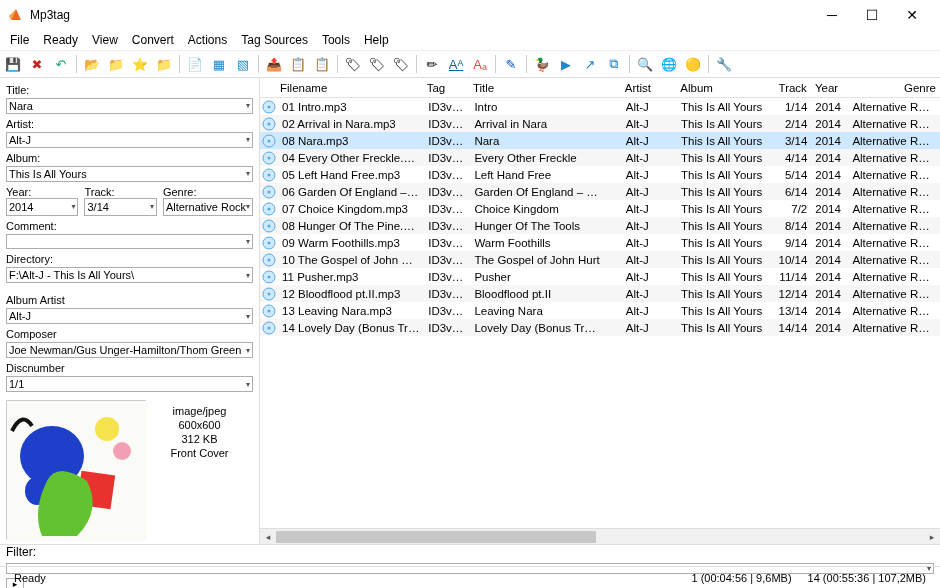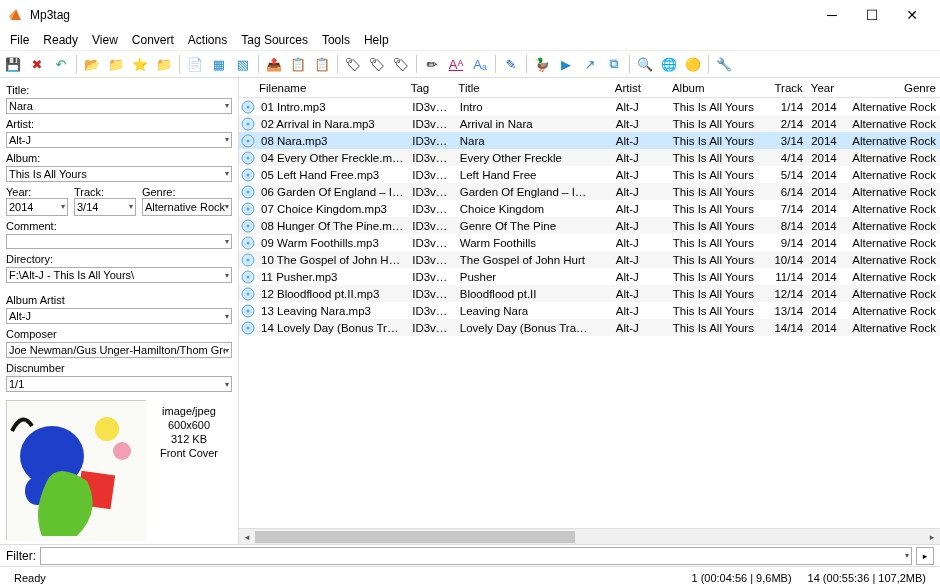--- a/index.html
+++ b/index.html
@@ -7,21 +7,21 @@
 .titlebar { height: 30px; display: flex; align-items: center; padding: 0 8px; }
 .titlebar svg { margin-right: 6px; }
 .titlebar-title { flex: 1; }
 .winbtn { width: 40px; height: 26px; display: flex; align-items: center; justify-content: center; font-size: 14px; }
 .menubar { height: 20px; display: flex; align-items: center; padding: 0 4px; gap: 2px; }
 .menubar span { padding: 2px 6px; }
 .toolbar { height: 28px; display: flex; align-items: center; padding: 0 2px; gap: 2px; border-bottom: 1px solid #ddd; border-top: 1px solid #eee; }
 .tb { width: 22px; height: 22px; display: flex; align-items: center; justify-content: center; }
 .sep { width: 1px; height: 18px; background: #ccc; margin: 0 2px; }
 .main { flex: 1; display: flex; overflow: hidden; }
-.sidebar { width: 239px; border-right: 1px solid #ddd; padding: 4px 6px; overflow-y: auto; display: flex; flex-direction: column; gap: 2px; }
+.sidebar { width: 260px; border-right: 1px solid #ddd; padding: 4px 6px; overflow-y: auto; display: flex; flex-direction: column; gap: 2px; }
 .field-label { font-size: 11px; color: #000; padding-top: 2px; }
 .field-row2 { display: flex; gap: 6px; }
 .field-row2 > div { flex: 1; display: flex; flex-direction: column; }
 .combo { display: flex; align-items: center; border: 1px solid #adadad; background: #fff; height: 18px; padding: 0 2px; font-size: 11px; }
 .combo span:first-child { flex: 1; overflow: hidden; white-space: nowrap; }
 .combo .arrow { color: #555; font-size: 8px; }
 .coverarea { display: flex; margin-top: 6px; }
 .cover { width: 140px; height: 140px; border: 1px solid #ccc; position: relative; background: #f5f5f5; }
 .coverinfo { flex: 1; text-align: center; font-size: 11px; padding-top: 4px; line-height: 14px; }
 .grid { flex: 1; display: flex; flex-direction: column; overflow: hidden; }
@@ -37,21 +37,21 @@
 .col-title { width: 146px; }
 .col-artist { width: 60px; margin-left: 18px; }
 .col-album { width: 106px; }
 .col-track { width: 40px; text-align: right; }
 .col-year { width: 40px; }
 .col-genre { width: 100px; text-align: right; }
 .hscroll { height: 16px; background: #f0f0f0; border-top: 1px solid #ddd; display: flex; align-items: center; }
 .hscroll-left, .hscroll-right { width: 16px; height: 16px; display: flex; align-items: center; justify-content: center; font-size: 9px; color: #555; }
 .hscroll-track { flex: 1; height: 16px; position: relative; }
 .hscroll-thumb { position: absolute; left: 0; top: 2px; height: 12px; width: 320px; background: #c7c7c7; }
-.filterbar { height: 22px; border-top: 1px solid #ddd; display: flex; align-items: center; padding: 0 6px; gap: 4px; }
+.filterbar { height: 22px; border-top: 1px solid #ddd; display: flex; padding: 0 6px; gap: 4px; flex-direction: column; }
 .filterinput { flex: 1; height: 18px; border: 1px solid #adadad; display: flex; align-items: center; padding: 0 2px; }
 .filterinput span:first-child { flex: 1; }
 .filterbtn { width: 18px; height: 18px; border: 1px solid #adadad; display: flex; align-items: center; justify-content: center; font-size: 9px; }
 .statusbar { height: 22px; border-top: 1px solid #ddd; display: flex; align-items: center; padding: 0 6px; font-size: 11px; }
 .statusbar > span { padding: 0 8px; }
 .statusbar .spacer { flex: 1; }
 </style>
 </head>
 <body>
 
@@ -93,22 +93,22 @@
     <div class="sep"></div>
     <div class="tb" style="font-size: 13px;">📤</div>
     <div class="tb" style="font-size: 13px;">📋</div>
     <div class="tb" style="font-size: 13px;">📋</div>
     <div class="sep"></div>
     <div class="tb" style="font-size: 13px;">🏷</div>
     <div class="tb" style="font-size: 13px;">🏷</div>
     <div class="tb" style="font-size: 13px;">🏷</div>
     <div class="sep"></div>
     <div class="tb" style="font-size: 13px;">✏</div>
-    <div class="tb" style="color: #be185d; font-size: 13px; text-decoration: underline;">Aᴬ</div>
-    <div class="tb" style="color: #3b82f6; font-size: 13px;">Aₐ</div>
+    <div class="tb" style="color: #0369a1; font-size: 13px; text-decoration: underline;">Aᴬ</div>
+    <div class="tb" style="color: #ef4444; font-size: 13px;">Aₐ</div>
     <div class="sep"></div>
     <div class="tb" style="color: rgb(0, 85, 204); font-size: 13px;">✎</div>
     <div class="sep"></div>
     <div class="tb" style="font-size: 13px;">🦆</div>
     <div class="tb" style="color: rgb(34, 136, 204); font-size: 13px;">▶</div>
     <div class="tb" style="color: rgb(34, 136, 204); font-size: 13px;">↗</div>
     <div class="tb" style="color: rgb(34, 136, 204); font-size: 13px;">⧉</div>
     <div class="sep"></div>
     <div class="tb" style="font-size: 13px;">🔍</div>
     <div class="tb" style="font-size: 13px;">🌐</div>
@@ -315,32 +315,32 @@
         <div class="gridrow">
           <svg class="fileicon" viewBox="0 0 14 14">
             <circle cx="7" cy="7" r="6" fill="#cfeaff" stroke="#5aa7e0"></circle>
             <circle cx="7" cy="7" r="1.5" fill="#5aa7e0"></circle>
           </svg>
           <div class="col-filename">07 Choice Kingdom.mp3</div>
           <div class="col-tag">ID3v2.4</div>
           <div class="col-title">Choice Kingdom</div>
           <div class="col-artist">Alt-J</div>
           <div class="col-album">This Is All Yours</div>
-          <div class="col-track">7/14</div>
+          <div class="col-track">7/2</div>
           <div class="col-year">2014</div>
           <div class="col-genre">Alternative Rock</div>
         </div>
         <div class="gridrow">
           <svg class="fileicon" viewBox="0 0 14 14">
             <circle cx="7" cy="7" r="6" fill="#cfeaff" stroke="#5aa7e0"></circle>
             <circle cx="7" cy="7" r="1.5" fill="#5aa7e0"></circle>
           </svg>
           <div class="col-filename">08 Hunger Of The Pine.mp3</div>
           <div class="col-tag">ID3v2.4</div>
-          <div class="col-title">Genre Of The Pine</div>
+          <div class="col-title">Hunger Of The Tools</div>
           <div class="col-artist">Alt-J</div>
           <div class="col-album">This Is All Yours</div>
           <div class="col-track">8/14</div>
           <div class="col-year">2014</div>
           <div class="col-genre">Alternative Rock</div>
         </div>
         <div class="gridrow">
           <svg class="fileicon" viewBox="0 0 14 14">
             <circle cx="7" cy="7" r="6" fill="#cfeaff" stroke="#5aa7e0"></circle>
             <circle cx="7" cy="7" r="1.5" fill="#5aa7e0"></circle>

